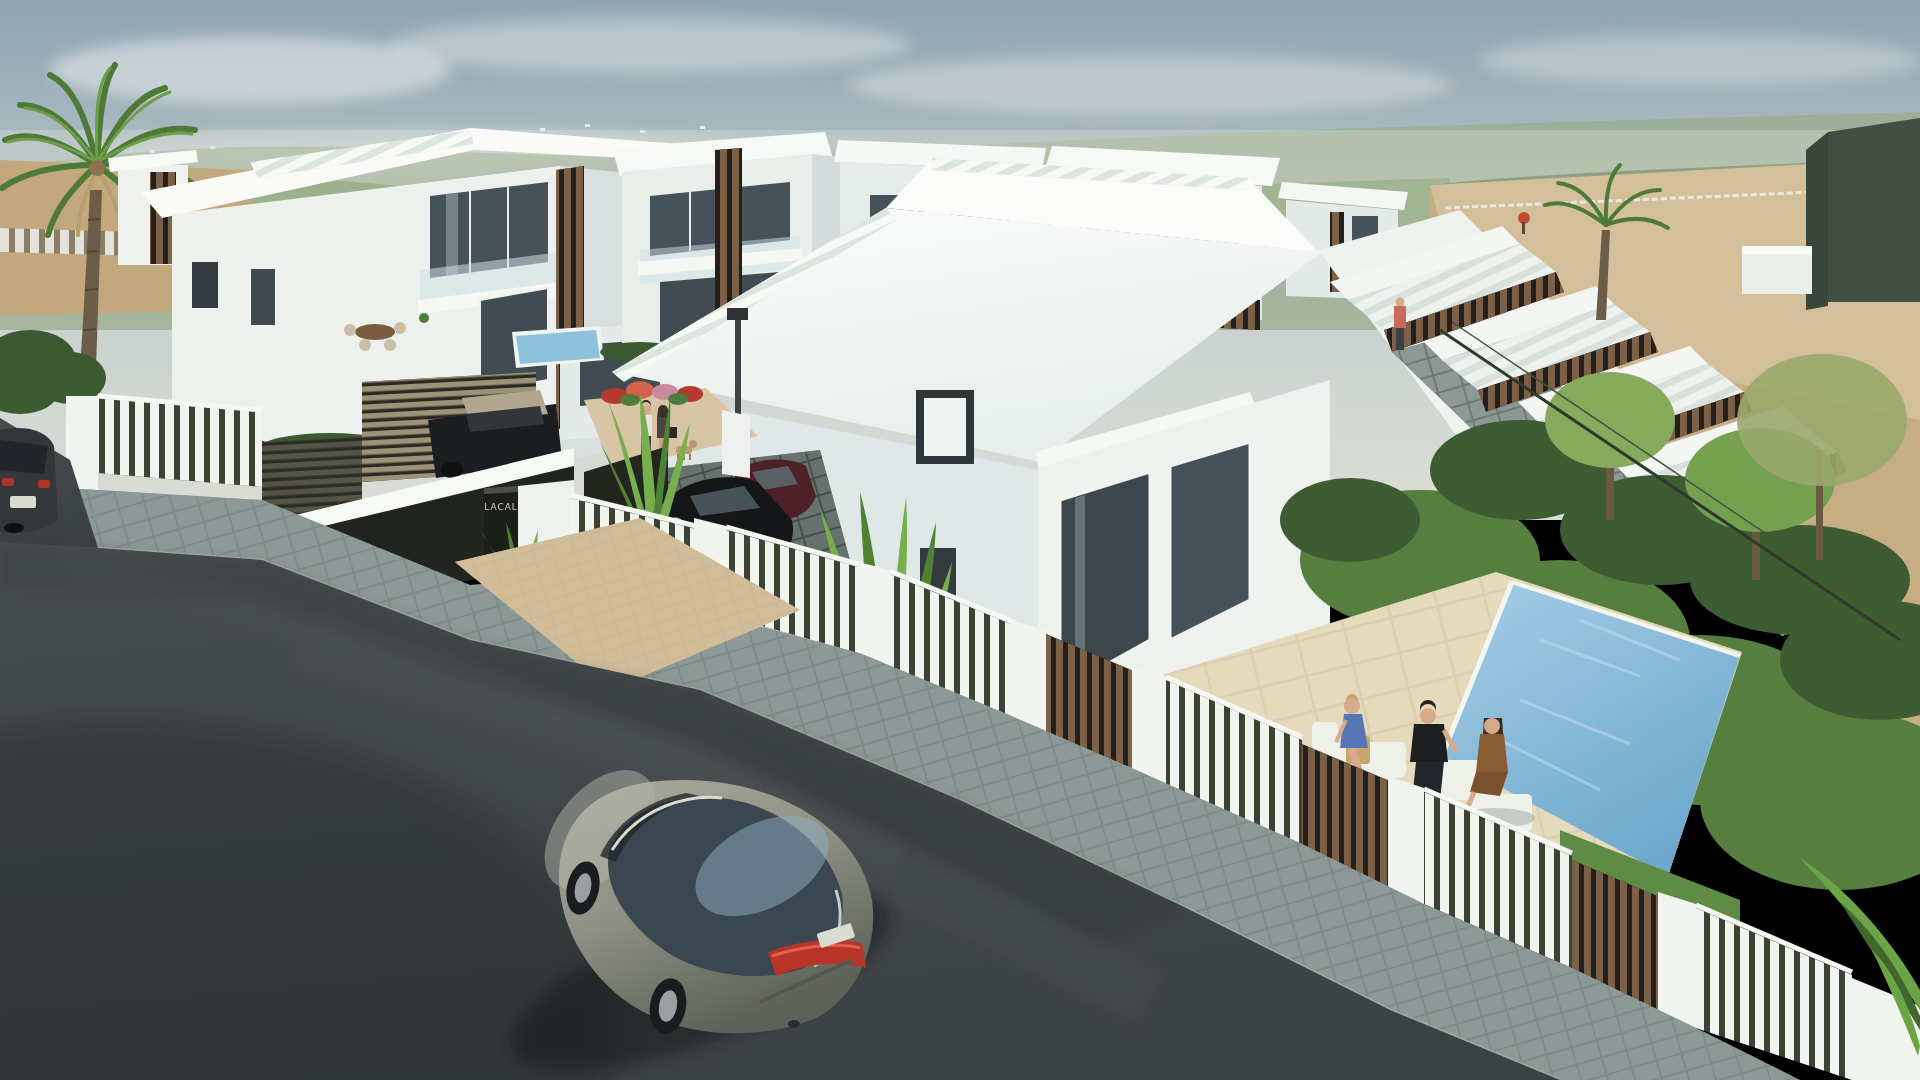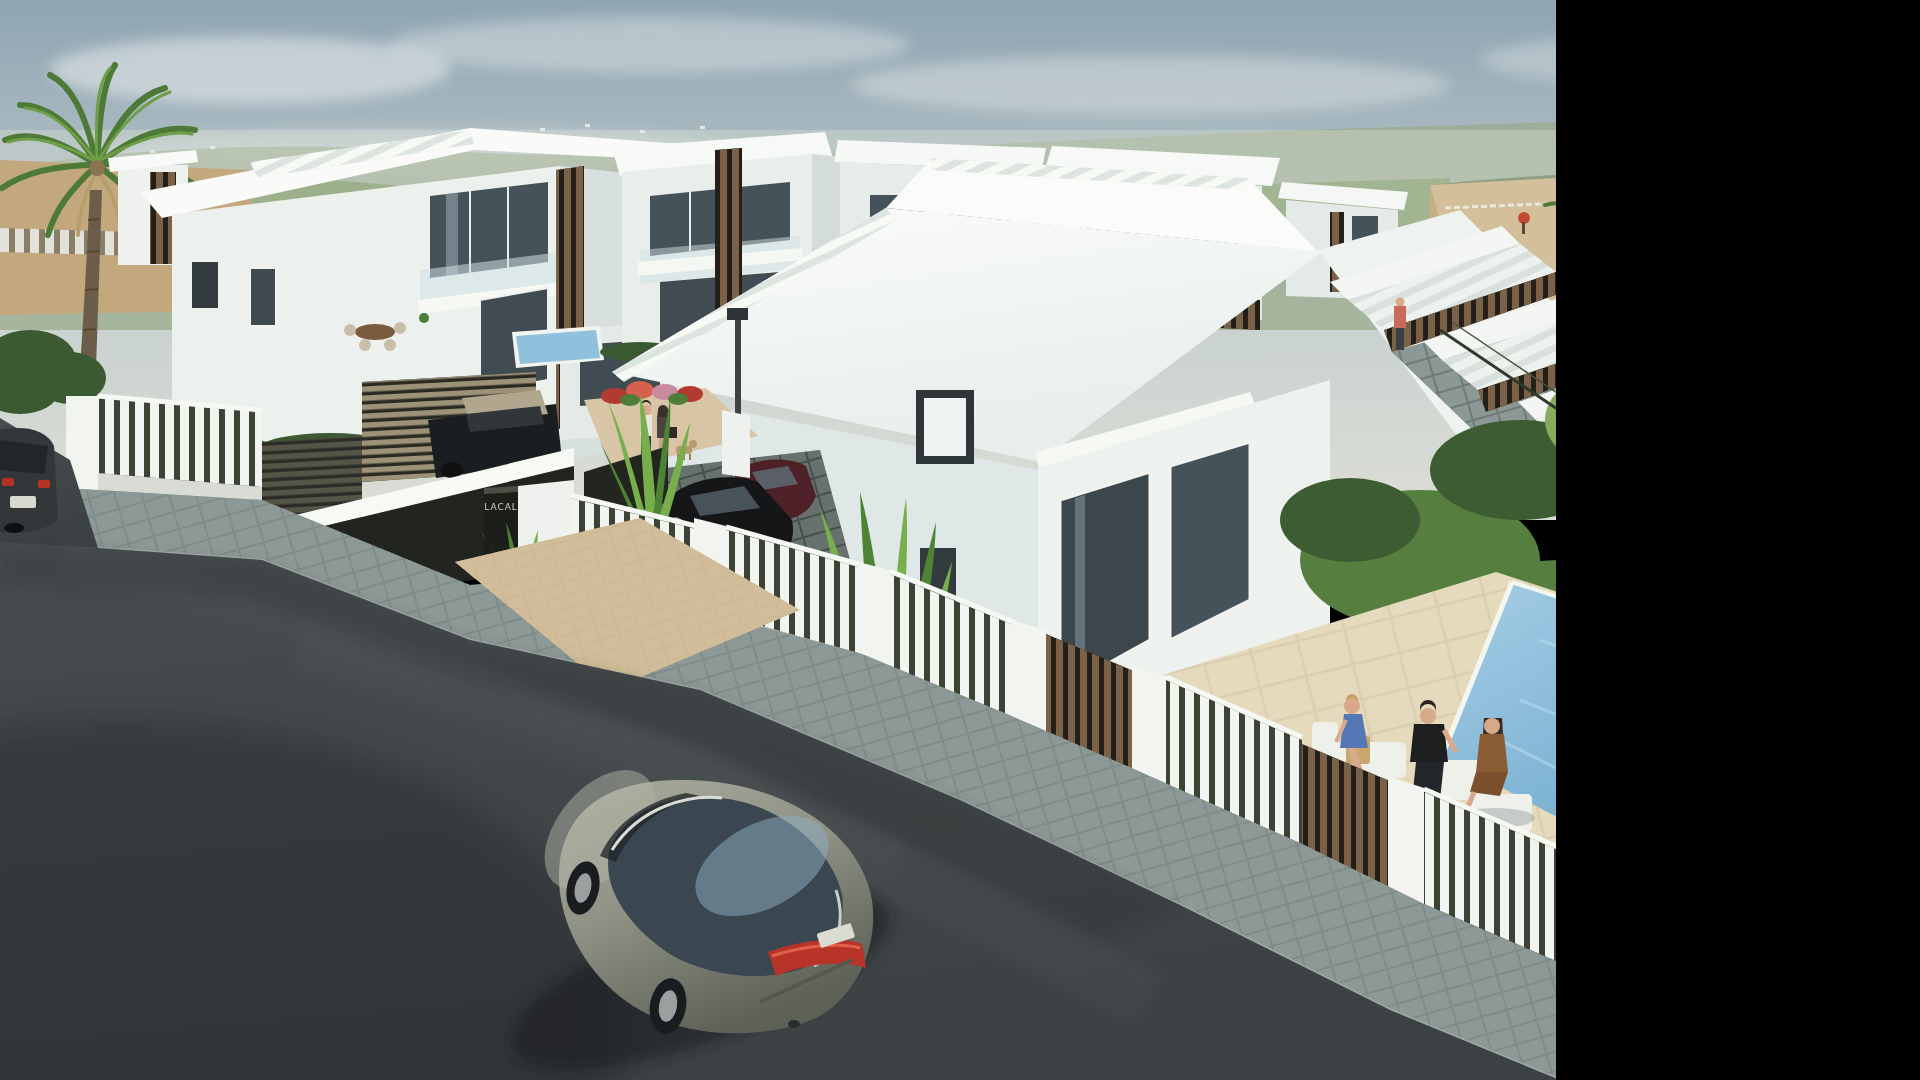--- a/index.html
+++ b/index.html
@@ -1,16 +1,16 @@
 <!DOCTYPE html>
 <html><head>
 <meta charset="utf-8">
 <style>
   html,body{margin:0;padding:0;background:#000;}
-  .stage{width:1556px;height:1080px;position:relative;overflow:hidden;font-family:"DejaVu Sans",sans-serif;}
+  .stage{width:1920px;height:1080px;position:relative;overflow:hidden;font-family:"DejaVu Sans",sans-serif;}
   svg{display:block;}
   text{font-family:"DejaVu Sans",sans-serif;}
 </style>
 </head>
 <body>
 
 <div class="stage">
 <svg width="1920" height="1080" viewBox="0 0 1920 1080" xmlns="http://www.w3.org/2000/svg">
 <defs>
   <linearGradient id="gSky" x1="0" y1="0" x2="0" y2="1">

